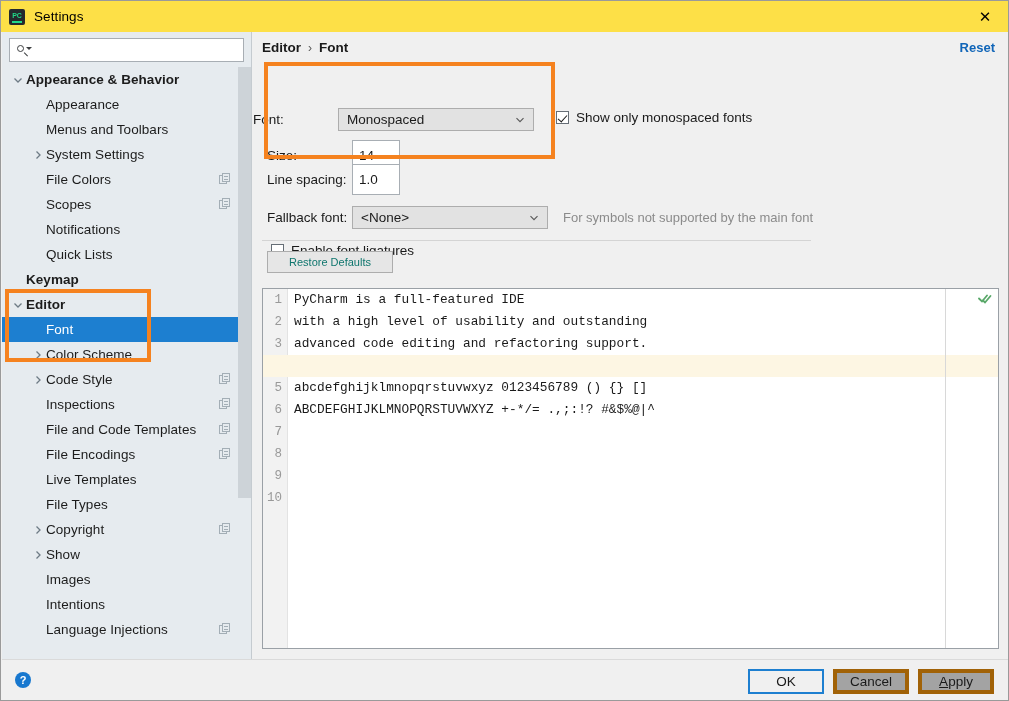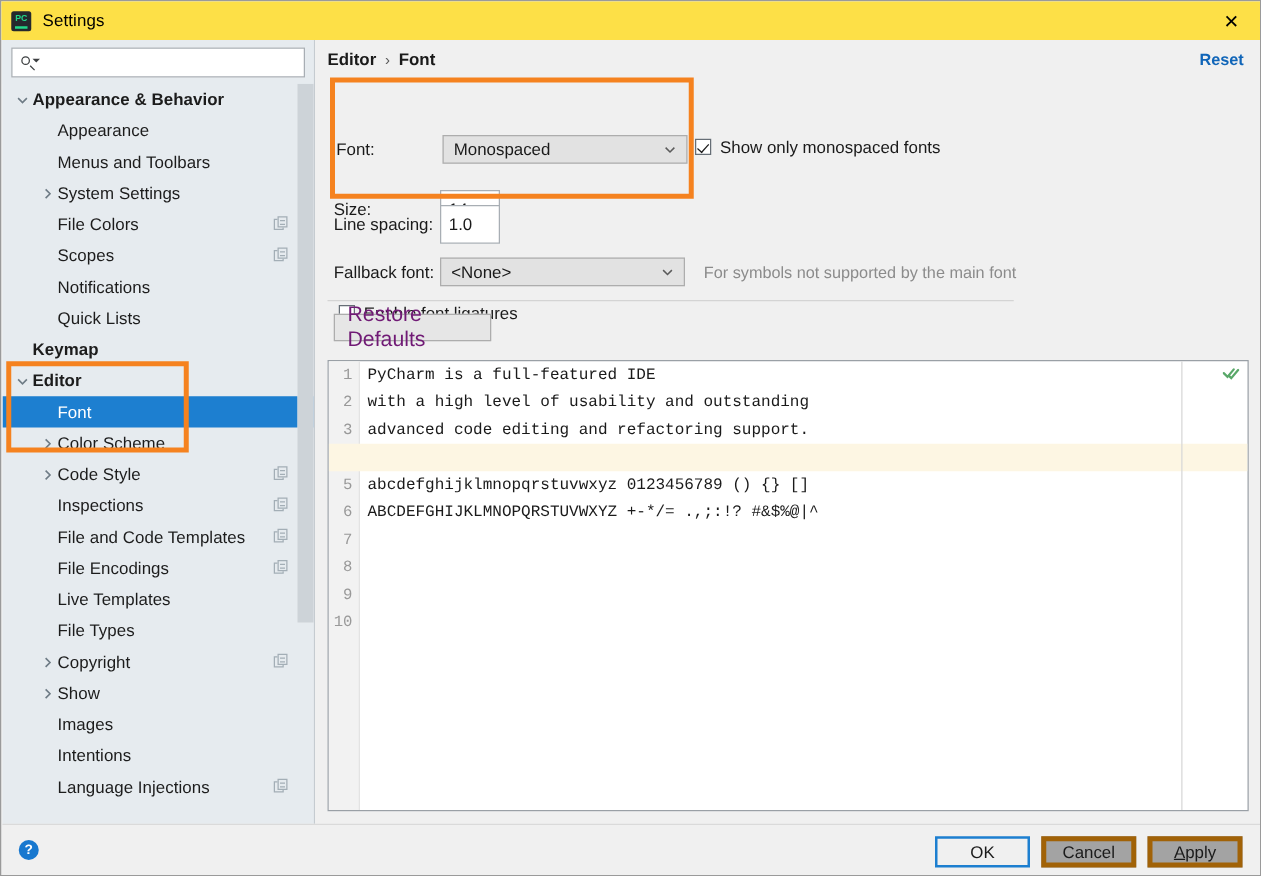--- a/index.html
+++ b/index.html
@@ -240,21 +240,21 @@
     position: absolute;
     left: 9px; top: 208px; width: 549px; height: 1px;
     background: #d4d4d4;
   }
 
   .btn {
     background: #e6e6e6;
     border: 1px solid #adadad;
     height: 23px;
     display: inline-flex; align-items: center; justify-content: center;
-    font-size: 17px; color: #701a75;
+    font-size: 11px; color: #0f766e;
     padding: 0 10px;
   }
 
   
   .preview {
     position: absolute;
     left: 9px; top: 256px;
     width: 737px; height: 361px;
     background: #ffffff;
     border: 1px solid #9aa0a6;
@@ -533,33 +533,33 @@
   </div>
 
   <div class="main">
     <div class="breadcrumb">
       <span>Editor</span>
       <span class="sep">›</span>
       <span>Font</span>
     </div>
     <div class="reset-link">Reset</div>
 
-    <div class="row" style="left:16px; top:76px;justify-content:center;">
+    <div class="row" style="left:0; top:76px;justify-content:center;">
       <span class="fld-label" style="width:85px;">Font:</span>
       <span class="combo" style="width:196px;">
         <span>Monospaced</span>
         <span class="chev">
           <svg viewBox="0 0 10 10" width="10" height="10">
               <path d="M1.5 3.5 L5 7 L8.5 3.5" stroke="#5b5b5b" stroke-width="1.2" fill="none"></path>
             </svg>
         </span>
       </span>
     </div>
 
-    <div class="row" style="left:14px; top:120px;">
+    <div class="row" style="left:14px; top:108px;">
       <span class="fld-label" style="width:85px;">Size:</span>
       <span class="textfield">14</span>
     </div>
 
     <div class="row" style="left:14px; top:132px;">
       <span class="fld-label" style="width:85px;">Line spacing:</span>
       <span class="textfield">1.0</span>
     </div>
 
     <div class="row" style="left:14px; top:174px;">

